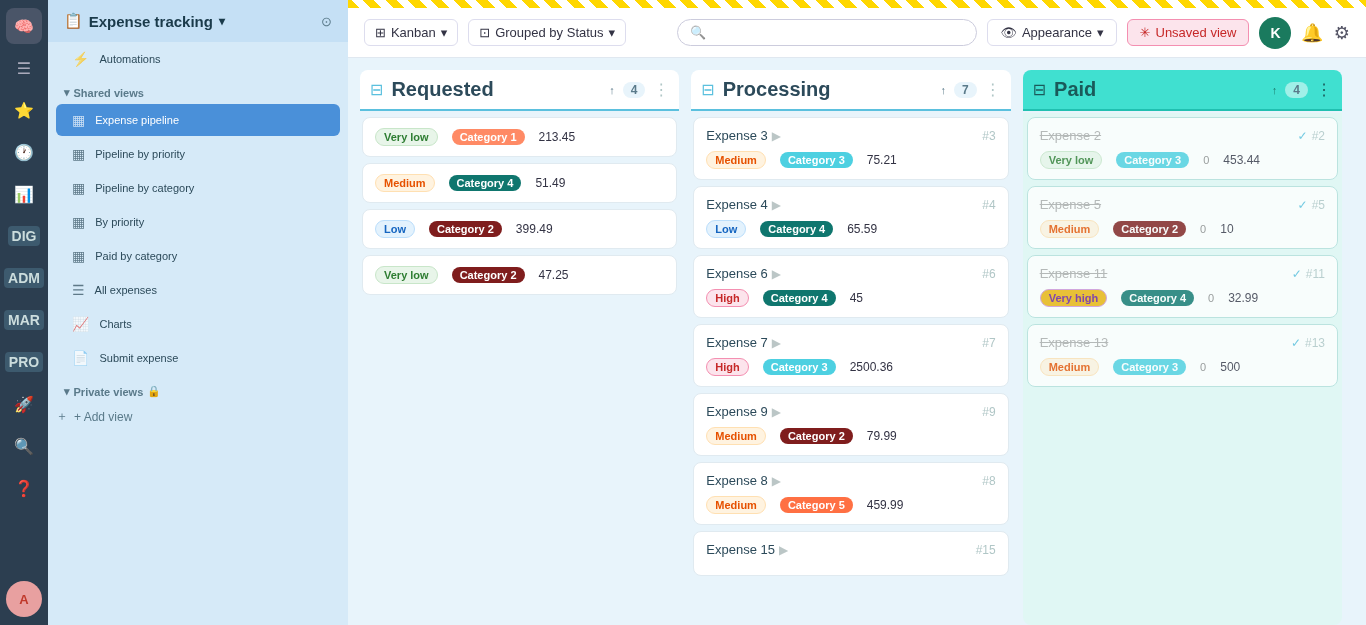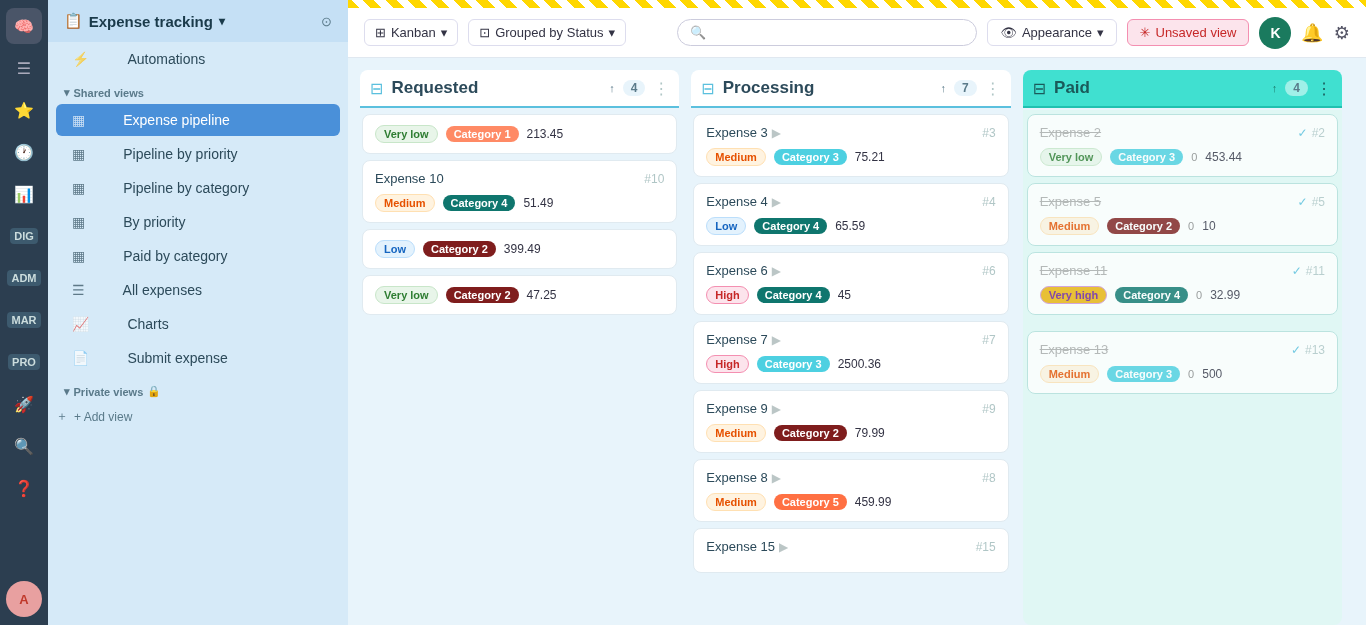--- a/index.html
+++ b/index.html
@@ -6,33 +6,33 @@
     body { font-family: -apple-system, BlinkMacSystemFont, 'Segoe UI', sans-serif; font-size: 13px; background: #f0f4f8; display: flex; height: 625px; overflow: hidden; }
 
     
     .icon-rail {
       width: 48px; background: #2c3e50; display: flex; flex-direction: column; align-items: center; padding: 8px 0; gap: 6px; flex-shrink: 0;
     }
     .rail-icon { width: 36px; height: 36px; border-radius: 8px; display: flex; align-items: center; justify-content: center; color: #aab; font-size: 16px; cursor: pointer; }
     .rail-icon.active { background: #4a5568; color: #fff; }
     .rail-avatar-small { width: 36px; height: 36px; border-radius: 50%; background: #e8a0a0; display: flex; align-items: center; justify-content: center; color: #c0392b; font-weight: bold; font-size: 13px; margin-top: auto; }
     .rail-badge { width: 36px; height: 36px; border-radius: 8px; display: flex; align-items: center; justify-content: center; color: #aab; font-size: 11px; font-weight: bold; cursor: pointer; position: relative; }
-    .badge-text { background: #3d5a6e; border-radius: 4px; padding: 2px 4px; font-size: 11px; color: #cdd; }
+    .badge-text { background: #3d5a6e; border-radius: 4px; padding: 2px 4px; font-size: 14px; color: #cdd; }
 
     
     .sidebar {
       width: 300px; background: #d6eaf8; display: flex; flex-direction: column; flex-shrink: 0; overflow-y: auto;
     }
     .sidebar-header { padding: 12px 16px; display: flex; align-items: center; justify-content: space-between; background: #c5e0f5; }
     .sidebar-title { font-weight: 700; font-size: 15px; color: #1a3a4a; display: flex; align-items: center; gap: 6px; }
     .sidebar-section-label { font-size: 11px; color: #5a7a8a; padding: 10px 16px 4px; font-weight: 600; display: flex; align-items: center; gap: 4px; }
     .sidebar-item { padding: 8px 16px; display: flex; align-items: center; gap: 10px; cursor: pointer; color: #2c4a5a; border-radius: 6px; margin: 1px 8px; }
     .sidebar-item.active { background: #4a90d9; color: #fff; }
     .sidebar-item .item-icon { font-size: 14px; opacity: 0.7; }
-    .sidebar-item-label { font-size: 14px; margin-left: 28px; }
+    .sidebar-item-label { font-size: 11px; }
     .add-view { display: flex; align-items: center; gap: 6px; color: #5a7a8a; cursor: pointer; font-size: 12px; padding: 6px 8px; }
 
     
     .main { flex: 1; display: flex; flex-direction: column; overflow: hidden; }
 
     
     .topbar { background: #fff; padding: 6px 16px; display: flex; align-items: center; gap: 10px; border-bottom: 1px solid #e0e8f0; height: 50px; flex-shrink: 0; }
     .topbar-btn { display: flex; align-items: center; gap: 5px; padding: 5px 10px; border: 1px solid #dde; border-radius: 6px; cursor: pointer; font-size: 13px; color: #334; background: #fff; }
     .search-bar { flex: 1; max-width: 300px; display: flex; align-items: center; gap: 6px; border: 1px solid #ccd; border-radius: 20px; padding: 5px 12px; background: #fff; margin-left: auto; }
     .search-bar input { border: none; outline: none; font-size: 13px; color: #556; width: 100%; background: transparent; }
@@ -42,34 +42,34 @@
 
     
     .kanban-area { flex: 1; display: flex; gap: 0; padding: 12px 12px 0; overflow-x: auto; background: #e8f4fb; }
 
     
     .kanban-col { width: 330px; min-width: 290px; background: transparent; display: flex; flex-direction: column; margin-right: 12px; }
     .col-header { display: flex; align-items: center; gap: 8px; padding: 8px 10px; border-radius: 8px 8px 0 0; background: #fff; border-bottom: 2px solid #cde; margin-bottom: 2px; }
     .col-header.requested { border-bottom-color: #5bc0de; }
     .col-header.processing { border-bottom-color: #5bc0de; }
     .col-header.paid { background: #40e0d0; border-bottom-color: #20c0b0; }
-    .col-title { font-weight: 600; font-size: 17px; flex: 1; color: #2c4a5a; }
+    .col-title { font-weight: 600; font-size: 20px; flex: 1; color: #2c4a5a; }
     .col-count { background: #e8f4fb; border-radius: 10px; padding: 1px 8px; font-size: 12px; font-weight: 600; color: #5a7a8a; }
     .col-count.paid-count { background: rgba(255,255,255,0.5); }
     .col-menu { color: #8aaa; cursor: pointer; font-size: 16px; }
     .col-collapse { color: #5bc0de; cursor: pointer; font-size: 16px; }
 
     
     .col-cards { flex: 1; overflow-y: auto; display: flex; flex-direction: column; gap: 6px; padding: 4px 2px; }
     .card { background: #fff; border-radius: 8px; padding: 10px 12px; border: 1px solid #e0eaf0; cursor: pointer; }
     .card.paid-card { background: #fff; opacity: 0.8; }
     .card-header { display: flex; align-items: center; justify-content: space-between; margin-bottom: 8px; }
     .card-title { font-weight: 500; color: #2c4a5a; font-size: 13px; display: flex; align-items: center; gap: 4px; }
     .card-id { color: #8aaa; font-size: 12px; }
-    .card-tags { display: flex; align-items: center; gap: 8px; flex-wrap: wrap; }
+    .card-tags { display: flex; align-items: center; gap: 14px; flex-wrap: wrap; }
     .tag { padding: 2px 8px; border-radius: 10px; font-size: 11px; font-weight: 600; }
     .tag-verylow { background: #e8f5e9; color: #2e7d32; border: 1px solid #c8e6c9; }
     .tag-low { background: #e3f2fd; color: #1565c0; border: 1px solid #bbdefb; }
     .tag-medium { background: #fff3e0; color: #e65100; border: 1px solid #ffe0b2; }
     .tag-high { background: #fce4ec; color: #c62828; border: 1px solid #f48fb1; }
     .tag-veryhigh { background: #eab308; color: #6a1b9a; border: 1px solid #ce93d8; }
     .tag-cat1 { background: #ff8a65; color: #fff; }
     .tag-cat2 { background: #7f1d1d; color: #fff; }
     .tag-cat3 { background: #4dd0e1; color: #fff; }
     .tag-cat4 { background: #0f766e; color: #fff; }
@@ -226,24 +226,20 @@
 
         <div class="card">
           <div class="card-tags">
             <span class="tag tag-verylow">Very low</span>
             <span class="tag tag-cat1">Category 1</span>
             <span class="card-amount">213.45</span>
           </div>
         </div>
 
         <div class="card">
-          <div class="card-header">
-            <span class="card-title">Expense 10</span>
-            <span class="card-id">#10</span>
-          </div>
           <div class="card-tags">
             <span class="tag tag-medium">Medium</span>
             <span class="tag tag-cat4">Category 4</span>
             <span class="card-amount">51.49</span>
           </div>
         </div>
 
         <div class="card">
           <div class="card-tags">
             <span class="tag tag-low">Low</span>
@@ -425,21 +421,21 @@
             </span>
           </div>
           <div class="card-tags">
             <span class="tag tag-veryhigh">Very high</span>
             <span class="tag tag-cat4">Category 4</span>
             <span class="card-amount-detail">0</span>
             <span class="card-amount">32.99</span>
           </div>
         </div>
 
-        <div class="card paid-card" style="border-color:#b2dfdb;margin-top:10px;">
+        <div class="card paid-card" style="border-color:#b2dfdb;">
           <div class="card-header">
             <span class="card-title strikethrough">Expense 13</span>
             <span style="display:flex; align-items:center; gap:4px;">
               <span class="check-icon">✓</span>
               <span class="card-id">#13</span>
             </span>
           </div>
           <div class="card-tags">
             <span class="tag tag-medium">Medium</span>
             <span class="tag tag-cat3">Category 3</span>

